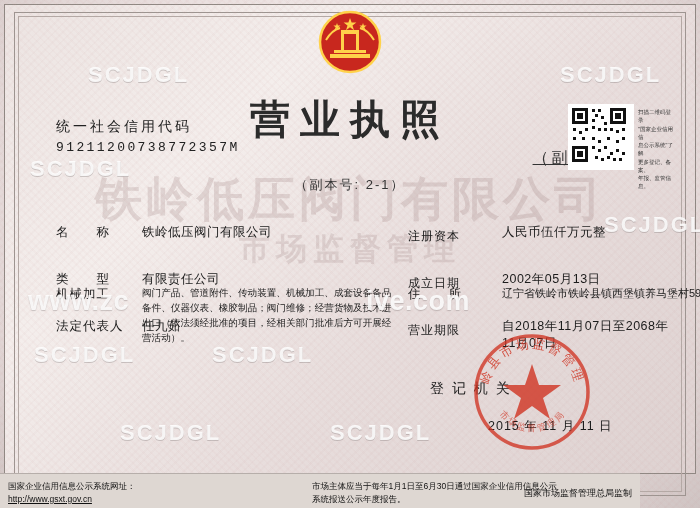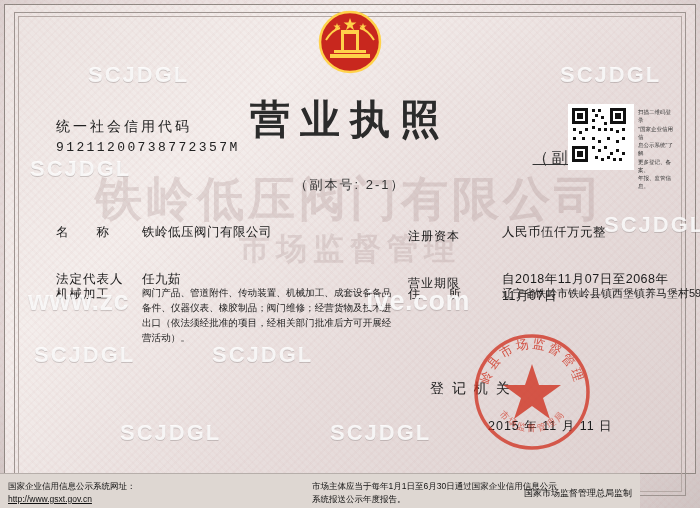--- a/index.html
+++ b/index.html
@@ -261,20 +261,26 @@
 年报、监管信息。</div>
 
   <div class="fields">
     <div class="row">
       <div class="lbl">名　　称</div>
       <div class="val">铁岭低压阀门有限公司</div>
       <div class="lbl-r">注册资本</div>
       <div class="val-r">人民币伍仟万元整</div>
     </div>
     <div class="row">
+      <div class="lbl">类　　型</div>
+      <div class="val">有限责任公司</div>
+      <div class="lbl-r">成立日期</div>
+      <div class="val-r">2002年05月13日</div>
+    </div>
+    <div class="row">
       <div class="lbl">法定代表人</div>
       <div class="val">任九茹</div>
       <div class="lbl-r">营业期限</div>
       <div class="val-r">自2018年11月07日至2068年11月07日</div>
     </div>
     <div class="scope-label">机械加工</div>
     <div class="scope-val">阀门产品、管道附件、传动装置、机械加工、成套设备备品备件、仪器仪表、橡胶制品；阀门维修；经营货物及技术进出口（依法须经批准的项目，经相关部门批准后方可开展经营活动）。</div>
     <div class="addr-label">住　　所</div>
     <div class="addr-val">辽宁省铁岭市铁岭县镇西堡镇养马堡村59号</div>
   </div>

